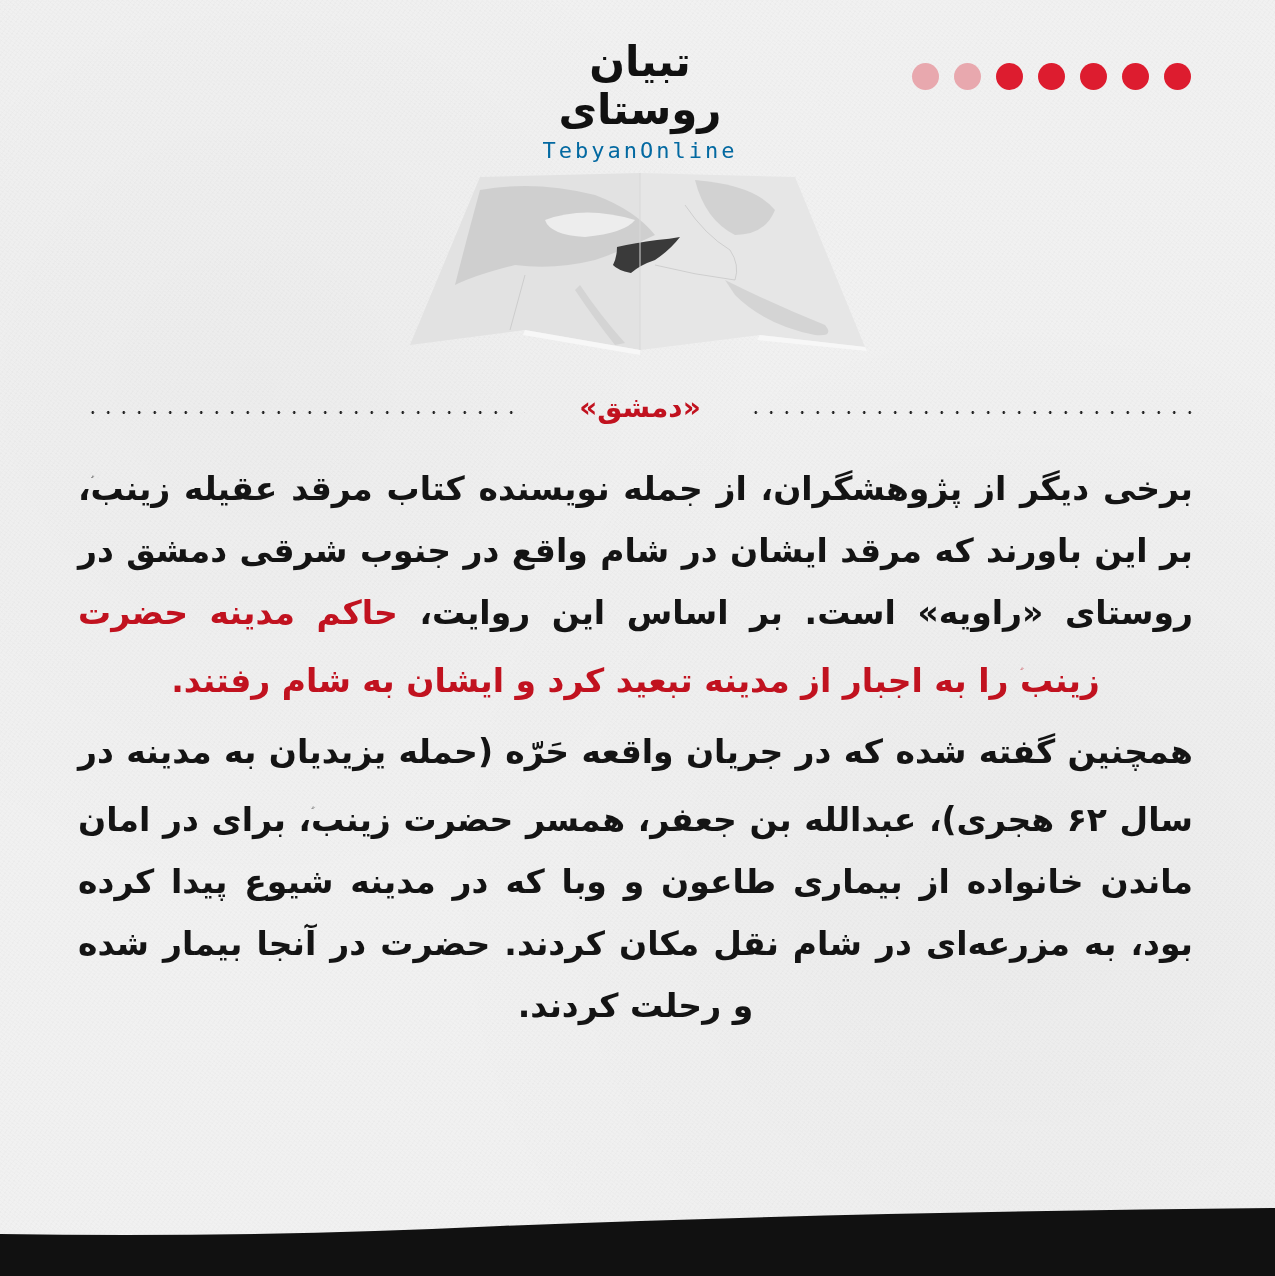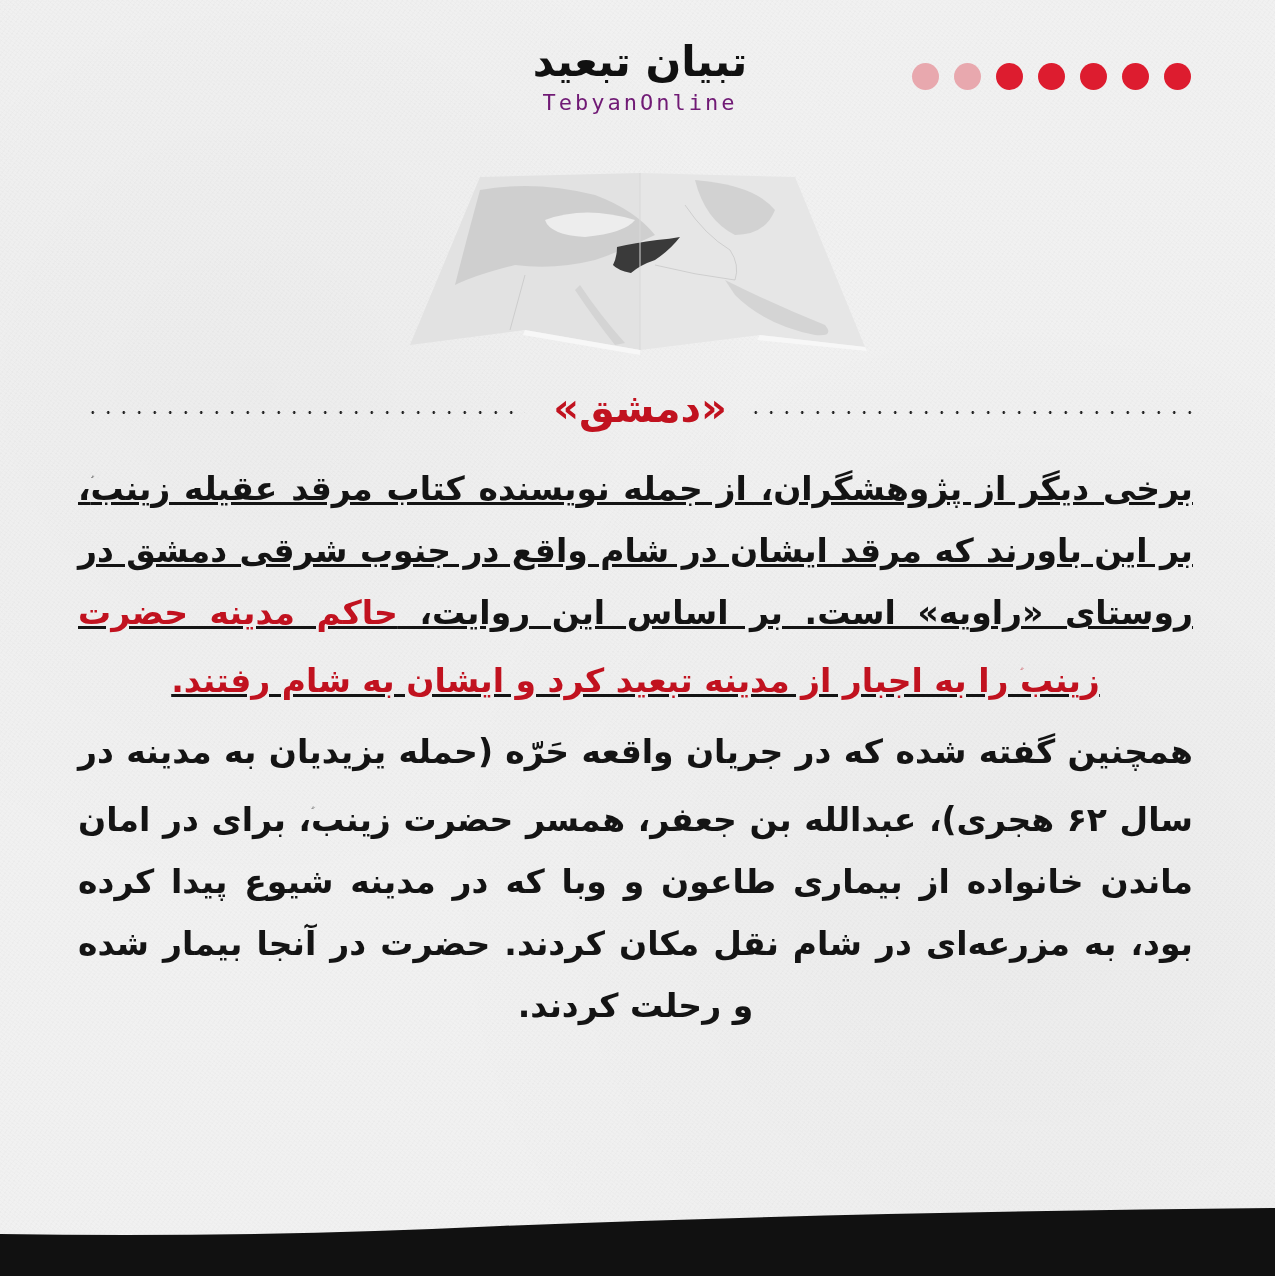--- a/index.html
+++ b/index.html
@@ -34,21 +34,21 @@
       font-size: 42px;
       line-height: 48px;
       color: #111;
       direction: rtl;
       letter-spacing: -1px;
     }
     .logo-en {
       font-family: "DejaVu Sans Mono", monospace;
       font-size: 22px;
       letter-spacing: 3px;
-      color: #701a75;
+      color: #0369a1;
       margin-top: 4px;
     }
 
     
     .dots {
       position: absolute;
       top: 63px;
       left: 912px;
       display: flex;
       gap: 15px;
@@ -90,41 +90,41 @@
     }
     .dotline.left { left: 0; width: 440px; }
     .dotline.right { right: 0; width: 445px; }
     .title {
       position: absolute;
       left: 450px;
       width: 210px;
       top: 0;
       text-align: center;
       font-weight: bold;
-      font-size: 40px;
+      font-size: 28px;
       line-height: 56px;
       color: #c1121f;
       direction: rtl;
     }
 
     
     .para {
       position: absolute;
       left: 78px;
       width: 1115px;
       direction: rtl;
       text-align: justify;
       text-align-last: center;
       font-family: "DejaVu Sans", sans-serif;
       font-weight: bold;
       font-size: 33px;
       line-height: 62px;
       color: #141414;
     }
-    .para1 { top: 452px; text-decoration: underline; }
+    .para1 { top: 452px; }
     .para2 { top: 721px; }
     .red { color: #c1121f; }
     .honorific {
       font-size: 14px;
       vertical-align: super;
       font-weight: normal;
     }
 
     
     .bottom-wave {
@@ -132,21 +132,21 @@
       left: 0;
       bottom: 0;
       width: 1275px;
       height: 100px;
     }
   </style>
 </head>
 <body>
 
 <div class="logo">
-  <div class="logo-fa">تبیان تبعید</div>
+  <div class="logo-fa">تبیان روستای</div>
   <div class="logo-en">TebyanOnline</div>
 </div>
 
 <div class="dots">
   <div class="dot inactive"></div>
   <div class="dot inactive"></div>
   <div class="dot"></div>
   <div class="dot"></div>
   <div class="dot"></div>
   <div class="dot"></div>

